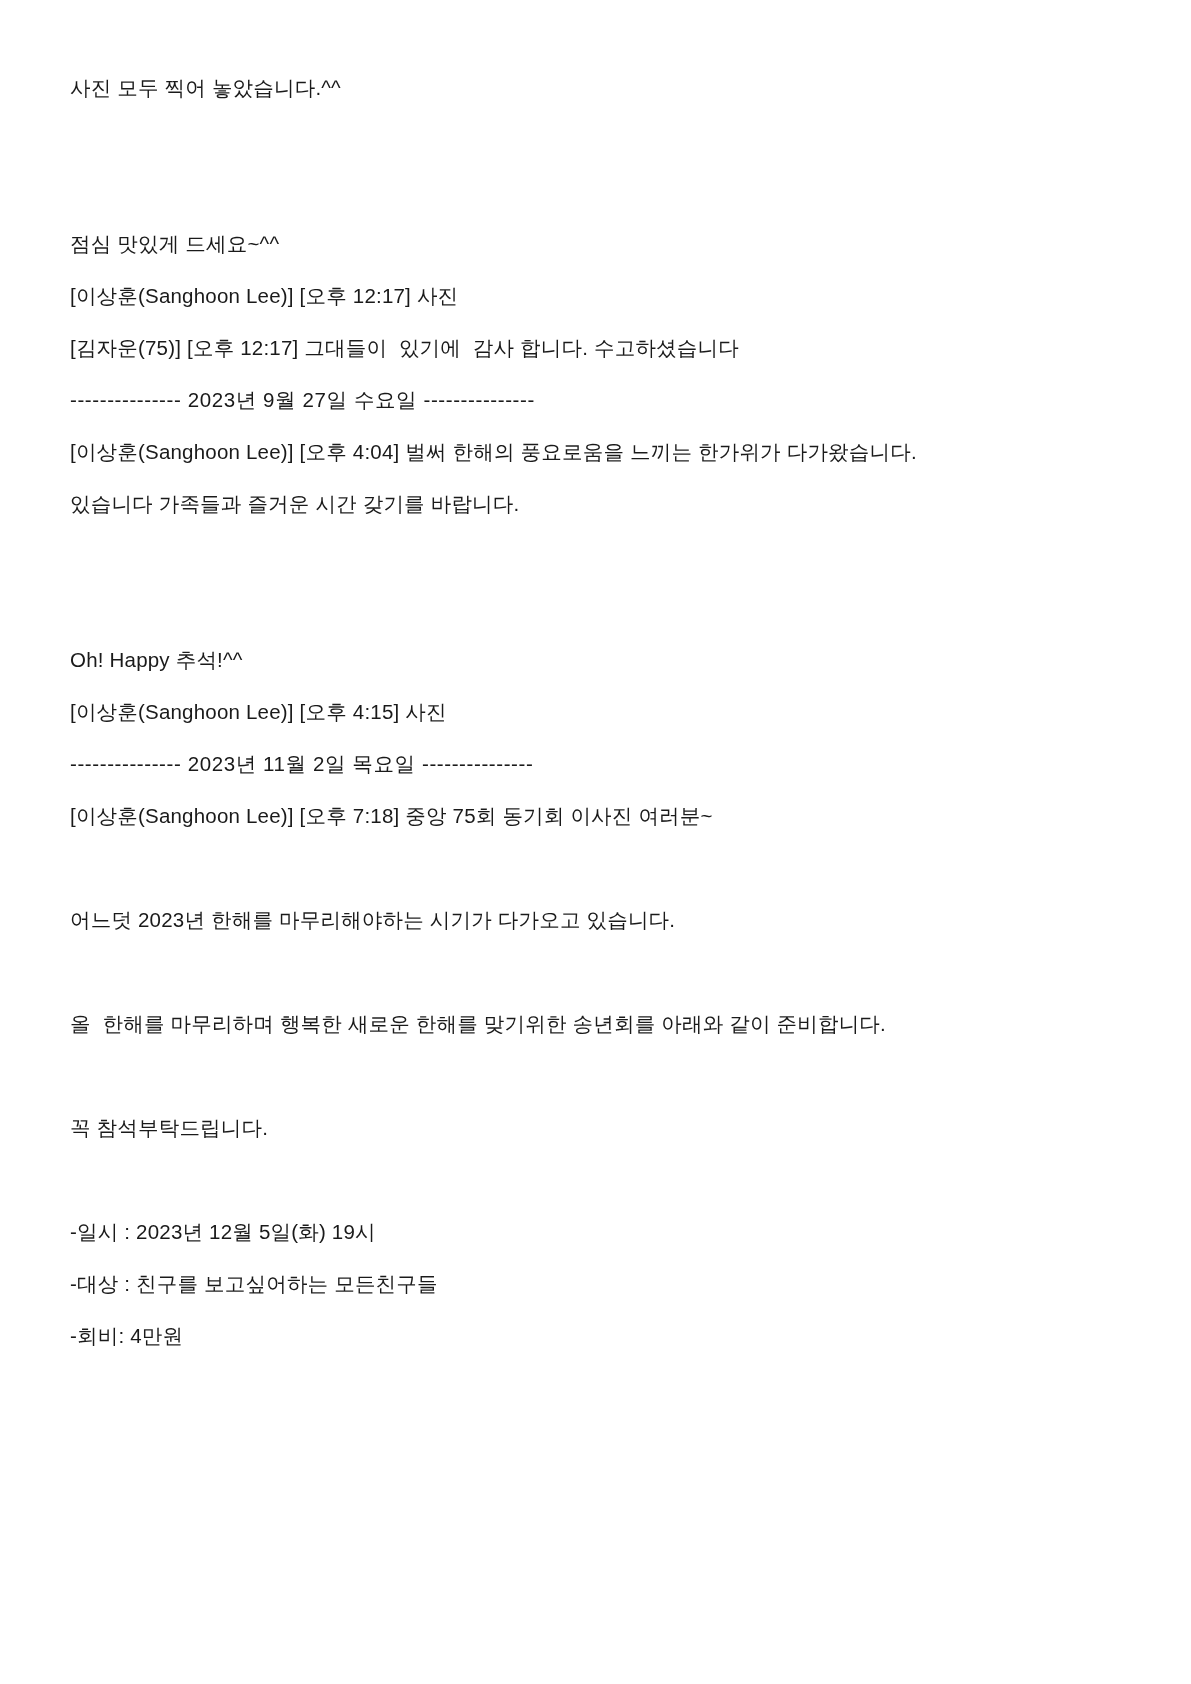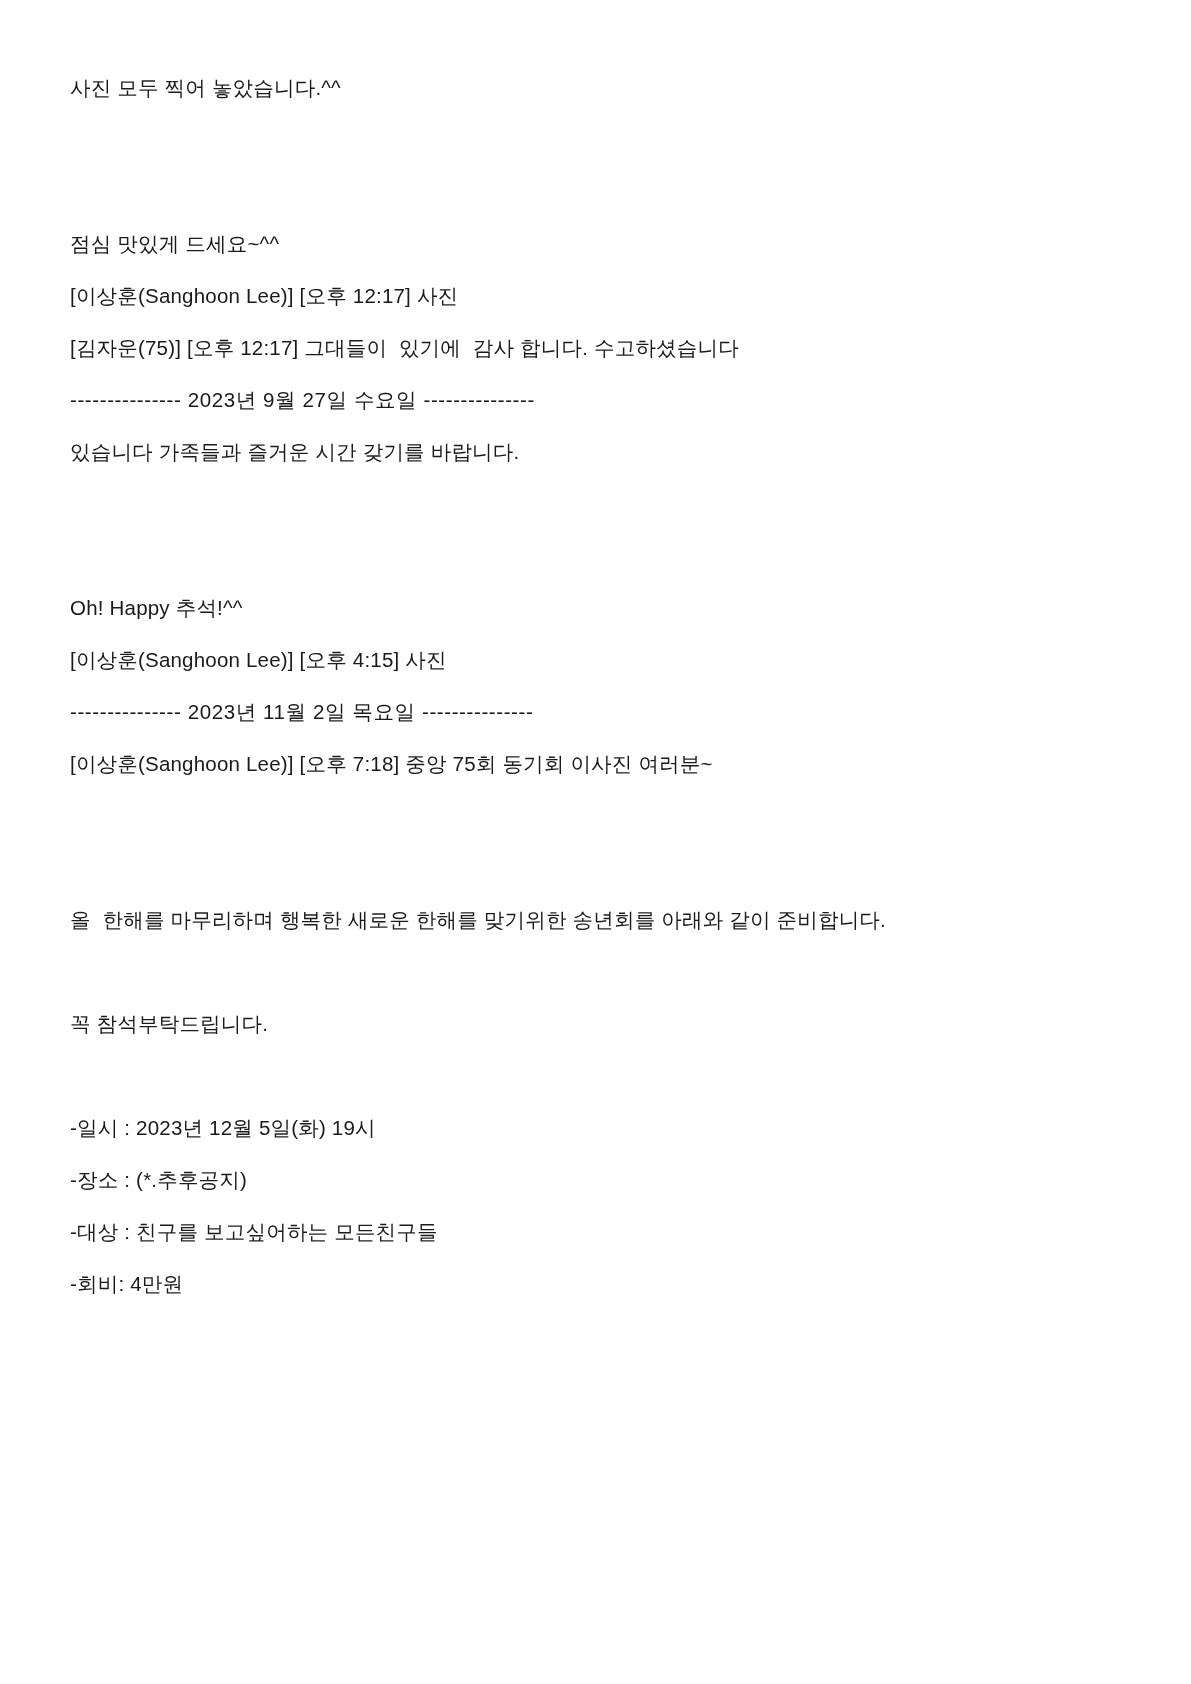--- a/index.html
+++ b/index.html
@@ -44,31 +44,32 @@
 
 <div class="page">
   <div class="doc-body" id="doc-body">
       <div class="line">사진 모두 찍어 놓았습니다.^^</div>
       <div class="line blank"></div>
       <div class="line blank"></div>
       <div class="line">점심 맛있게 드세요~^^</div>
       <div class="line">[이상훈(Sanghoon Lee)] [오후 12:17] 사진</div>
       <div class="line">[김자운(75)] [오후 12:17] 그대들이  있기에  감사 합니다. 수고하셨습니다</div>
       <div class="line divider">--------------- 2023년 9월 27일 수요일 ---------------</div>
+      <div class="line">[이상훈(Sanghoon Lee)] [오후 4:04] 벌써 한해의 풍요로움을 느끼는 한가위가 다가왔습니다.</div>
       <div class="line">있습니다 가족들과 즐거운 시간 갖기를 바랍니다.</div>
       <div class="line blank"></div>
       <div class="line blank"></div>
       <div class="line">Oh! Happy 추석!^^</div>
       <div class="line">[이상훈(Sanghoon Lee)] [오후 4:15] 사진</div>
       <div class="line divider">--------------- 2023년 11월 2일 목요일 ---------------</div>
       <div class="line">[이상훈(Sanghoon Lee)] [오후 7:18] 중앙 75회 동기회 이사진 여러분~</div>
       <div class="line blank"></div>
+      <div class="line">어느덧 2023년 한해를 마무리해야하는 시기가 다가오고 있습니다.</div>
       <div class="line blank"></div>
       <div class="line">올  한해를 마무리하며 행복한 새로운 한해를 맞기위한 송년회를 아래와 같이 준비합니다.</div>
       <div class="line blank"></div>
       <div class="line">꼭 참석부탁드립니다.</div>
       <div class="line blank"></div>
       <div class="line">-일시 : 2023년 12월 5일(화) 19시</div>
-      <div class="line">-장소 : (*.추후공지)</div>
       <div class="line">-대상 : 친구를 보고싶어하는 모든친구들</div>
       <div class="line">-회비: 4만원</div>
     </div>
 </div>
 
 </body></html>

